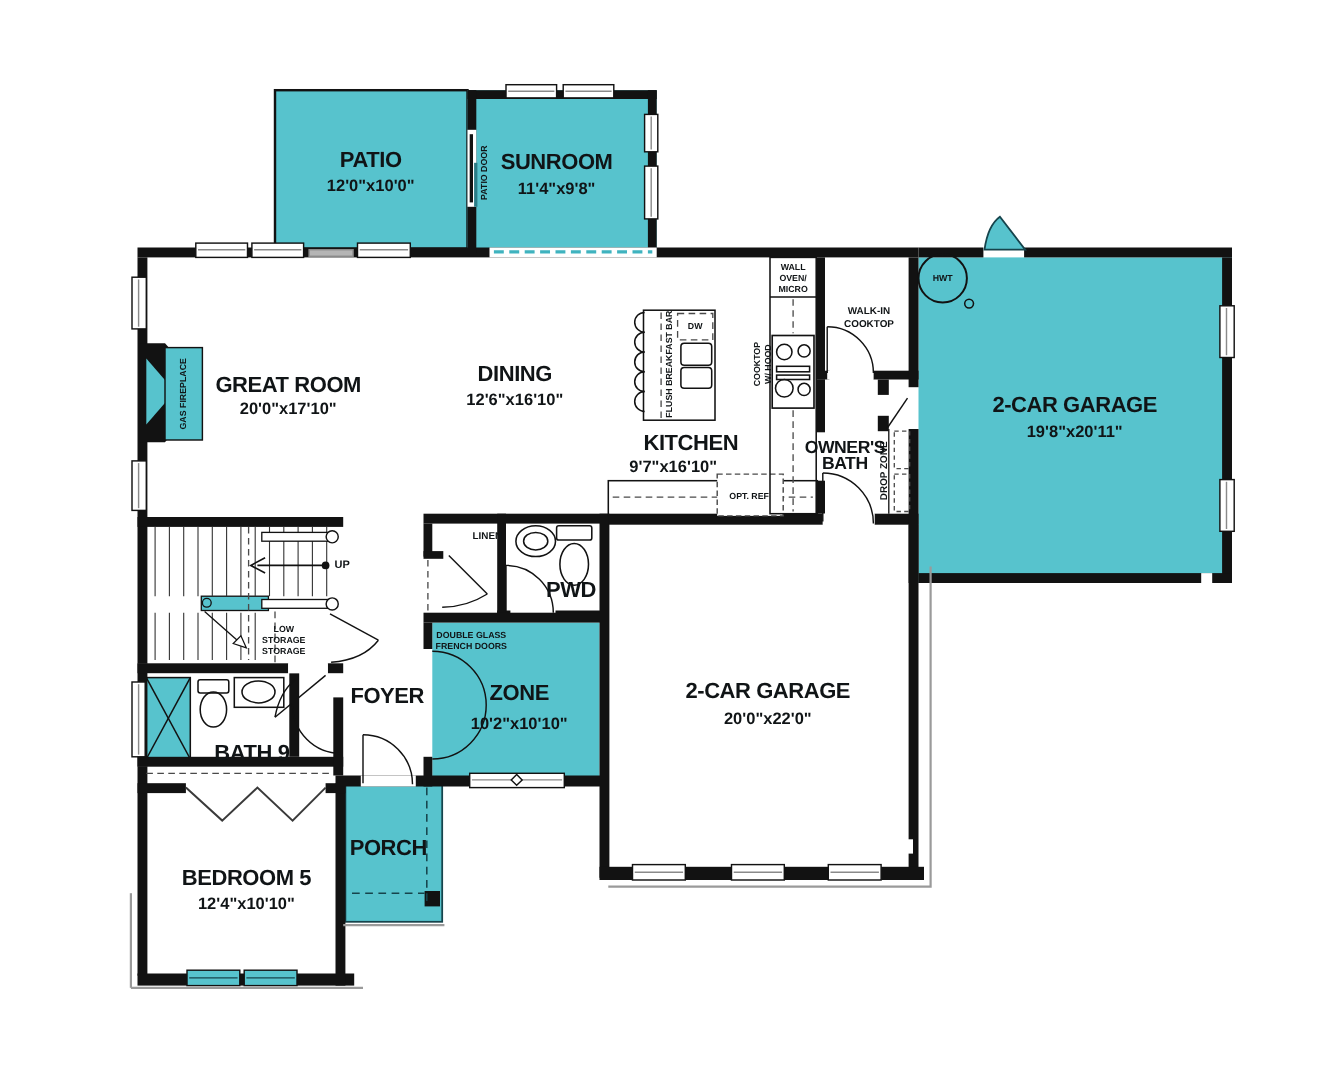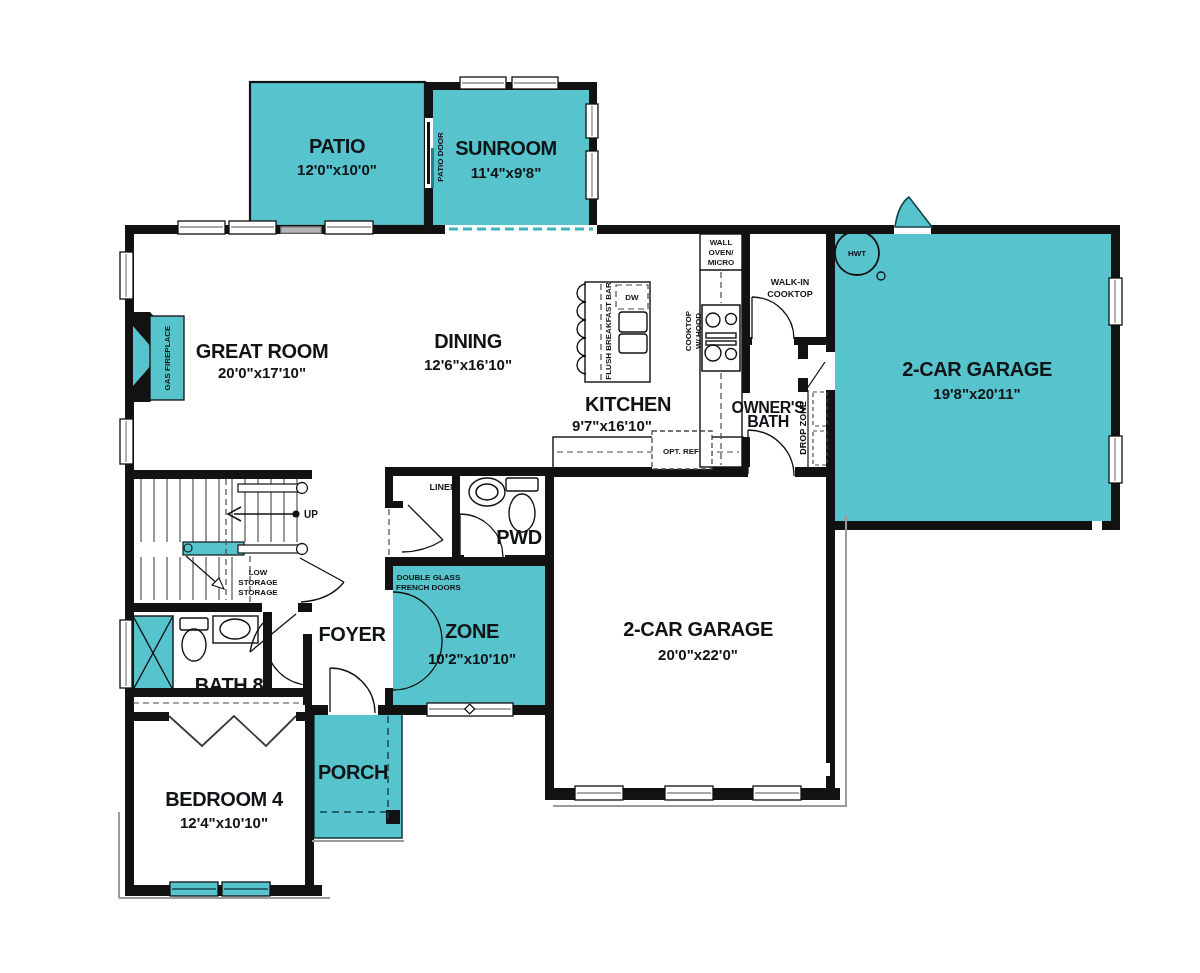--- a/index.html
+++ b/index.html
@@ -368,19 +368,19 @@
     <div>FRENCH DOORS</div>
   </div>
 
   <div class="lbl s10" style="left:311px;top:514px">UP</div>
   <div class="lbl s8 ml" style="left:258px;top:583px">
     <div>LOW</div>
     <div>STORAGE</div>
     <div>STORAGE</div>
   </div>
 
-  <div class="lbl room" style="left:229px;top:685px">BATH 8</div>
-
-  <div class="lbl room" style="left:224px;top:799px">BEDROOM 4</div>
+  <div class="lbl room" style="left:229px;top:685px">BATH 9</div>
+
+  <div class="lbl room" style="left:224px;top:799px">BEDROOM 5</div>
   <div class="lbl dims" style="left:224px;top:822px">12'4"x10'10"</div>
 
   <div class="lbl room" style="left:353px;top:772px">PORCH</div>
 </div>
 
 </body></html>

